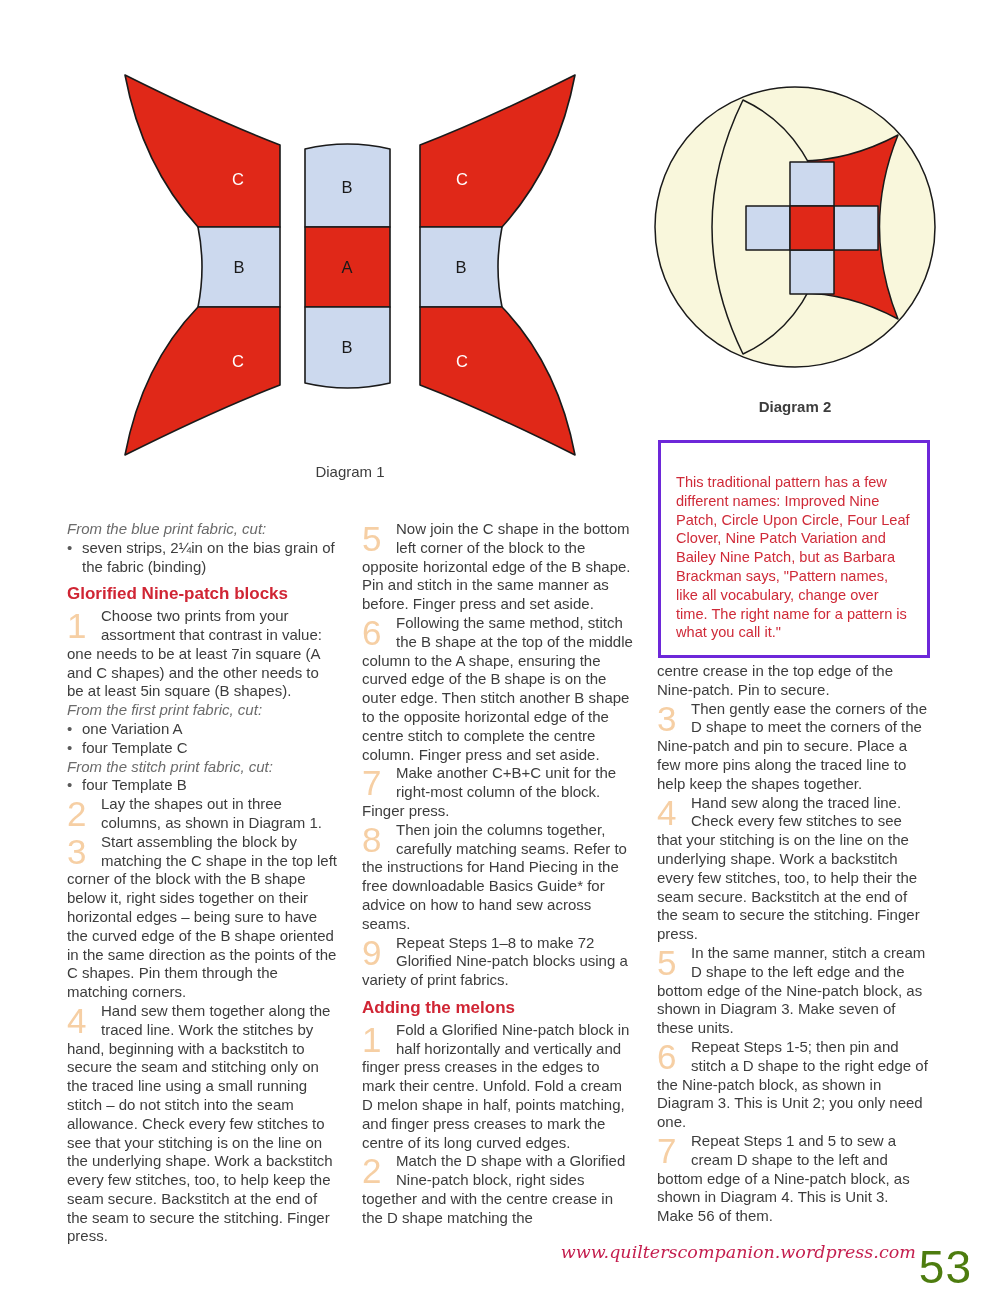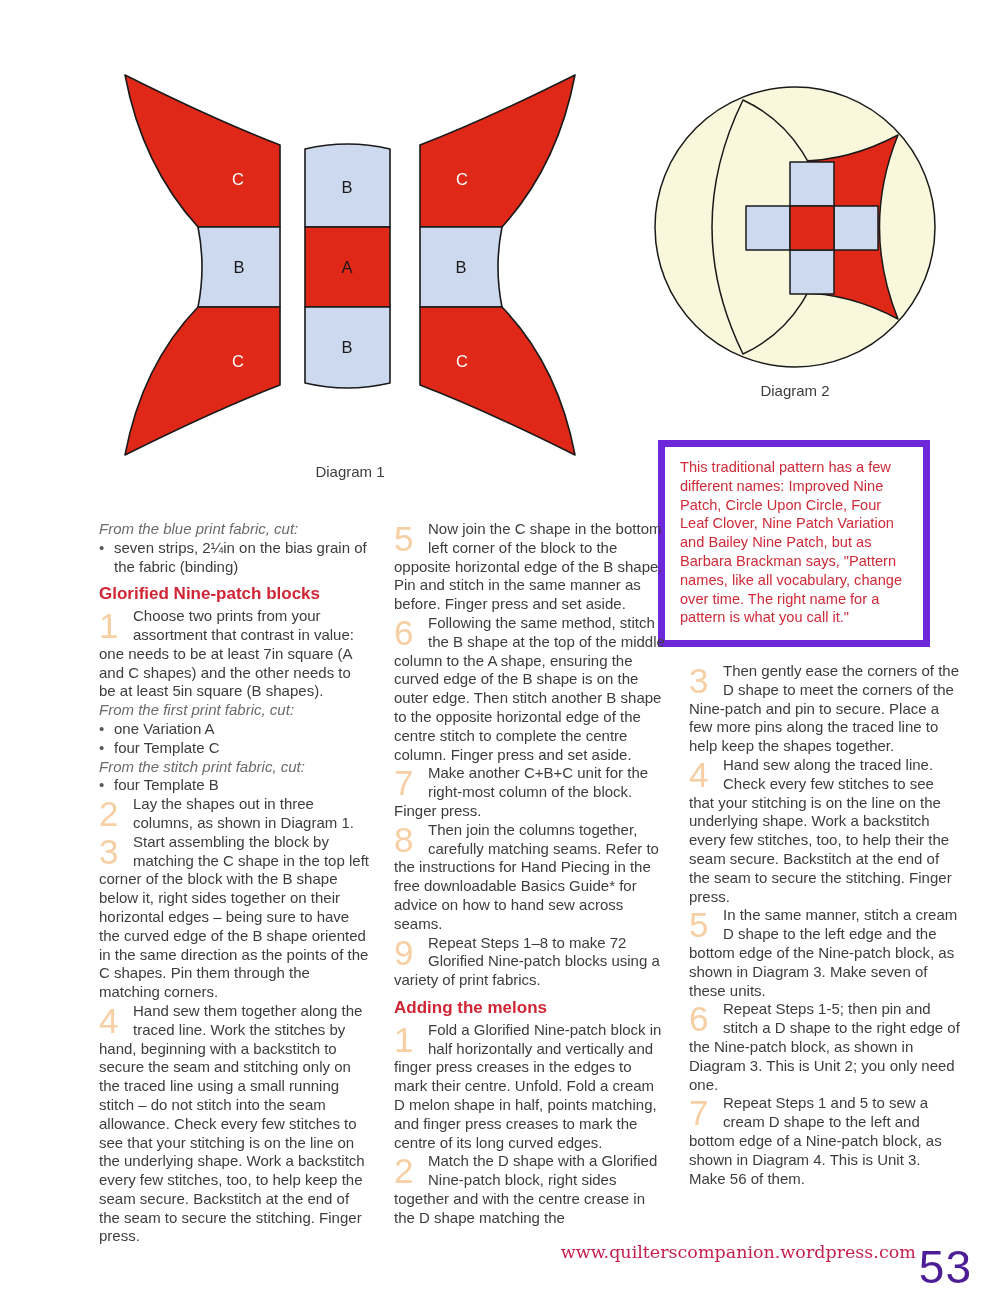--- a/index.html
+++ b/index.html
@@ -3,49 +3,49 @@
 <meta charset="utf-8">
 <style>
   * { box-sizing: border-box; }
   html,body { margin:0; padding:0; background:#e8e8e8; }
   .page {
     position:relative; width:993px; height:1314px; margin:0 auto;
     background:#ffffff; overflow:hidden;
     font-family:"Liberation Sans", sans-serif; color:#3d3d3d;
   }
   
-  .col { position:absolute; width:272px; font-size:15px; line-height:18.8px;margin-left:32px; }
+  .col { position:absolute; width:272px; font-size:15px; line-height:18.8px; }
   .col p { margin:0; }
   .cutline { font-style:italic; color:#6b6b6b; }
   .bullet { display:flex; }
   .bullet .dot { flex:0 0 15px; width:15px; color:#5a5a5a; }
   .bullet .btxt { flex:1; }
   .heading { font-size:17px; font-weight:bold; color:#d02534; margin:9px 0 3px 0; font-family:"Liberation Sans",sans-serif; }
   .step { margin:0; }
   .step .step-num {
     float:left; width:30px; font-size:35px; line-height:34px;
     color:#f6cfa4; margin:2px 4px 0 0; font-weight:normal;
   }
   .plain {}
   
   .fig { position:absolute; }
   .caption { position:absolute; text-align:center; font-size:15px; color:#3d3d3d; }
   svg text { font-family:"Liberation Sans",sans-serif; font-size:16.5px; }
   
   .notebox {
     position:absolute; left:658px; top:440px; width:272px;
-    border:7px solid #6d28d9; color:#cf2a38;
-    font-size:14.6px; line-height:18.8px; padding:11px 15px 13px 15px;
+    border:3px solid #6d28d9; color:#cf2a38;
+    font-size:14.6px; line-height:18.8px; padding:30px 15px 13px 15px;
   }
   
   .footer { position:absolute; left:520px; top:1242px; width:452px;
     display:flex; justify-content:flex-end; align-items:flex-end; }
-  .website { font-family:"DejaVu Serif", serif; 
+  .website { font-family:"DejaVu Serif", serif; font-style:italic;
     font-size:17.5px; color:#c41e4e; margin-bottom:24px; white-space:nowrap; }
-  .pagenum { font-size:46px; line-height:38px; color:#4c1d95; font-weight:200;
+  .pagenum { font-size:46px; line-height:38px; color:#4d7c0f; font-weight:200;
     letter-spacing:1px; margin-left:3px; }
 </style>
 </head>
 <body>
 
 <div class="page">
 
   <div class="fig" style="left:120px; top:65px; width:460px; height:420px;">
     <svg width="460" height="420" viewBox="0 0 460 420">
       <g stroke="#1a1a1a" stroke-width="1.6" stroke-linejoin="round">
@@ -84,21 +84,21 @@
         <path d="M 75 75 Q 160 108 245 63 Q 208 155 245 247 Q 160 202 75 235 Q 108 155 75 75 Z" fill="#e02818"></path>
         <path d="M 90 28 Q 28 155 90 282 A 140 140 0 0 0 90 28 Z" fill="#f9f7dc"></path>
         <rect x="137" y="90" width="44" height="44" fill="#ccd9ee"></rect>
         <rect x="93" y="134" width="44" height="44" fill="#ccd9ee"></rect>
         <rect x="181" y="134" width="44" height="44" fill="#ccd9ee"></rect>
         <rect x="137" y="178" width="44" height="44" fill="#ccd9ee"></rect>
         <rect x="137" y="134" width="44" height="44" fill="#e02818"></rect>
       </g>
     </svg>
   </div>
-  <div class="caption" style="left:653px; top:382px; width:284px;">Diagram 2</div>
+  <div class="caption" style="left:653px; top:398px; width:284px;font-weight:bold;">Diagram 2</div>
 
   <div class="notebox">This traditional pattern has a few different names: Improved Nine Patch, Circle Upon Circle, Four Leaf Clover, Nine Patch Variation and Bailey Nine Patch, but as Barbara Brackman says, "Pattern names, like all vocabulary, change over time. The right name for a pattern is what you call it."</div>
 
   <div class="col" style="left:67px;  top:520px;">
       <p class="cutline">From the blue print fabric, cut:</p>
       <p class="bullet">
         <span class="dot">•</span>
         <span class="btxt">seven strips, 2¼in on the bias grain of the fabric (binding)</span>
       </p>
       <h2 class="heading">Glorified Nine-patch blocks</h2>
@@ -125,20 +125,21 @@
       <p class="step"><span class="step-num">5</span><span>Now join the C shape in the bottom left corner of the block to the opposite horizontal edge of the B shape. Pin and stitch in the same manner as before. Finger press and set aside.</span></p>
       <p class="step"><span class="step-num">6</span><span>Following the same method, stitch the B shape at the top of the middle column to the A shape, ensuring the curved edge of the B shape is on the outer edge. Then stitch another B shape to the opposite horizontal edge of the centre stitch to complete the centre column. Finger press and set aside.</span></p>
       <p class="step"><span class="step-num">7</span><span>Make another C+B+C unit for the right-most column of the block. Finger press.</span></p>
       <p class="step"><span class="step-num">8</span><span>Then join the columns together, carefully matching seams. Refer to the instructions for Hand Piecing in the free downloadable Basics Guide* for advice on how to hand sew across seams.</span></p>
       <p class="step"><span class="step-num">9</span><span>Repeat Steps 1–8 to make 72 Glorified Nine-patch blocks using a variety of print fabrics.</span></p>
       <h2 class="heading">Adding the melons</h2>
       <p class="step"><span class="step-num">1</span><span>Fold a Glorified Nine-patch block in half horizontally and vertically and finger press creases in the edges to mark their centre. Unfold. Fold a cream D melon shape in half, points matching, and finger press creases to mark the centre of its long curved edges.</span></p>
       <p class="step"><span class="step-num">2</span><span>Match the D shape with a Glorified Nine-patch block, right sides together and with the centre crease in the D shape matching the</span></p>
     </div>
   <div class="col" style="left:657px; top:662px;">
+      <p class="plain">centre crease in the top edge of the Nine-patch. Pin to secure.</p>
       <p class="step"><span class="step-num">3</span><span>Then gently ease the corners of the D shape to meet the corners of the Nine-patch and pin to secure. Place a few more pins along the traced line to help keep the shapes together.</span></p>
       <p class="step"><span class="step-num">4</span><span>Hand sew along the traced line. Check every few stitches to see that your stitching is on the line on the underlying shape. Work a backstitch every few stitches, too, to help their the seam secure. Backstitch at the end of the seam to secure the stitching. Finger press.</span></p>
       <p class="step"><span class="step-num">5</span><span>In the same manner, stitch a cream D shape to the left edge and the bottom edge of the Nine-patch block, as shown in Diagram 3. Make seven of these units.</span></p>
       <p class="step"><span class="step-num">6</span><span>Repeat Steps 1-5; then pin and stitch a D shape to the right edge of the Nine-patch block, as shown in Diagram 3. This is Unit 2; you only need one.</span></p>
       <p class="step"><span class="step-num">7</span><span>Repeat Steps 1 and 5 to sew a cream D shape to the left and bottom edge of a Nine-patch block, as shown in Diagram 4. This is Unit 3. Make 56 of them.</span></p>
     </div>
 
   <div class="footer">
     <span class="website">www.quilterscompanion.wordpress.com</span>
     <span class="pagenum">53</span>

